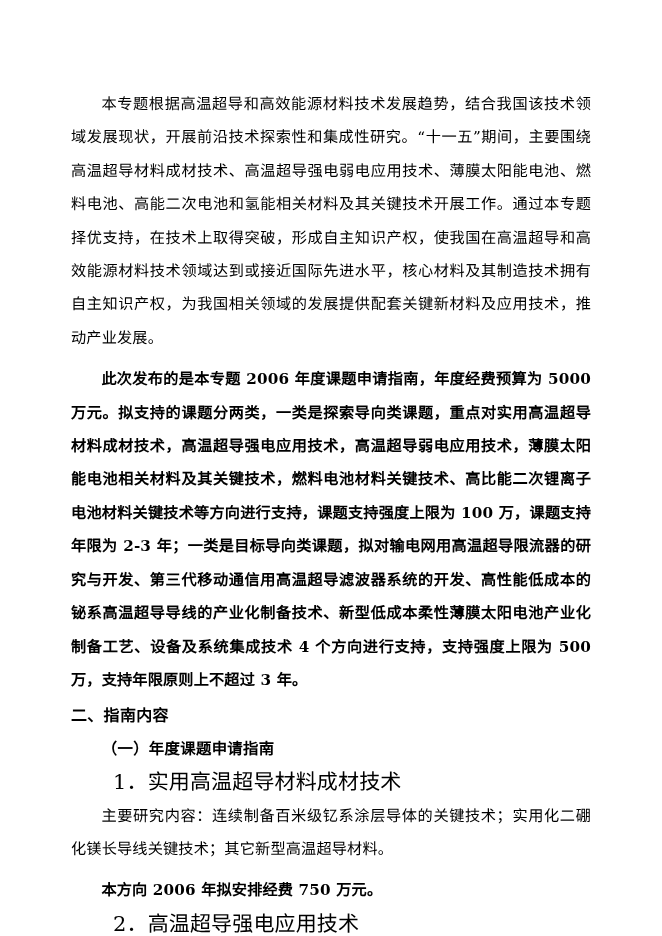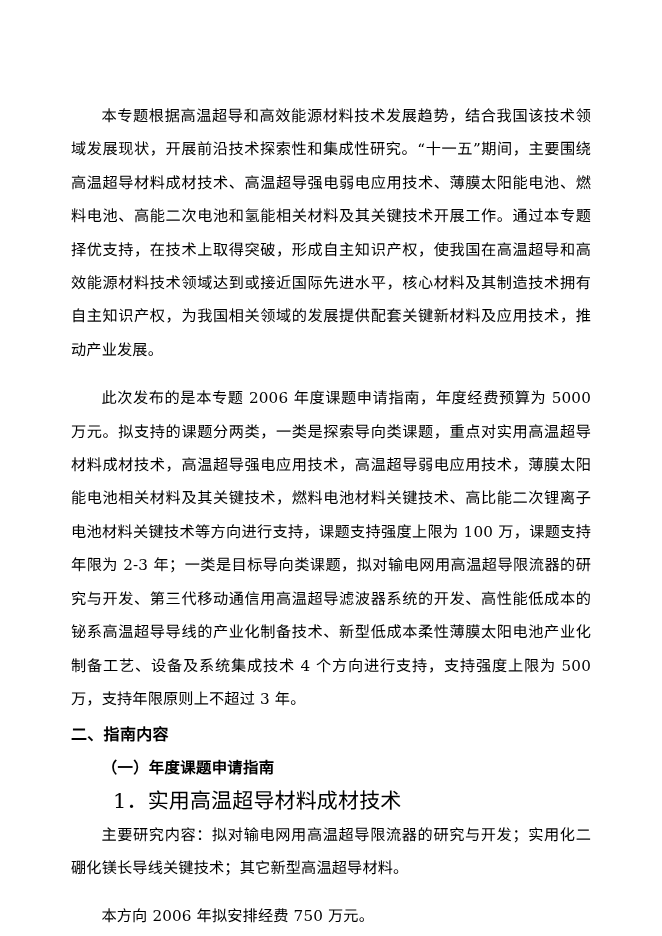--- a/index.html
+++ b/index.html
@@ -35,26 +35,27 @@
     text-align: justify;
     text-justify: inter-ideograph;
     text-indent: 2em;
     letter-spacing: 0.15px;
     word-break: break-all;
     -webkit-hyphens: none;
     hyphens: none;
   }
 
   p.para.first {
-    margin-top: 12px;
+    margin-top: 0;
   }
 
   
   p.para + p.para {
-    margin-top: 15px;
+    margin-top: 8px;
+    font-weight: bold;
   }
 
   
   h2.heading-lvl1 {
     margin: 0;
     font-size: 16px;
     line-height: 33.4px;
     font-weight: bold;
     text-indent: 0;
     letter-spacing: 0.3px;
@@ -91,21 +92,21 @@
     <p class="para first">本专题根据高温超导和高效能源材料技术发展趋势，结合我国该技术领域发展现状，开展前沿技术探索性和集成性研究。“十一五”期间，主要围绕高温超导材料成材技术、高温超导强电弱电应用技术、薄膜太阳能电池、燃料电池、高能二次电池和氢能相关材料及其关键技术开展工作。通过本专题择优支持，在技术上取得突破，形成自主知识产权，使我国在高温超导和高效能源材料技术领域达到或接近国际先进水平，核心材料及其制造技术拥有自主知识产权，为我国相关领域的发展提供配套关键新材料及应用技术，推动产业发展。</p>
 
     <p class="para">此次发布的是本专题 2006 年度课题申请指南，年度经费预算为 5000 万元。拟支持的课题分两类，一类是探索导向类课题，重点对实用高温超导材料成材技术，高温超导强电应用技术，高温超导弱电应用技术，薄膜太阳能电池相关材料及其关键技术，燃料电池材料关键技术、高比能二次锂离子电池材料关键技术等方向进行支持，课题支持强度上限为 100 万，课题支持年限为 2-3 年；一类是目标导向类课题，拟对输电网用高温超导限流器的研究与开发、第三代移动通信用高温超导滤波器系统的开发、高性能低成本的铋系高温超导导线的产业化制备技术、新型低成本柔性薄膜太阳电池产业化制备工艺、设备及系统集成技术 4 个方向进行支持，支持强度上限为 500 万，支持年限原则上不超过 3 年。</p>
 
     <h2 class="heading-lvl1 sp-heading-top">二、指南内容</h2>
 
     <h3 class="heading-lvl2 sp-sub">（一）年度课题申请指南</h3>
 
     <p class="item-title">1．实用高温超导材料成材技术</p>
 
-    <p class="para">主要研究内容：拟对输电网用高温超导限流器的研究与开发；实用化二硼化镁长导线关键技术；其它新型高温超导材料。</p>
+    <p class="para">主要研究内容：连续制备百米级钇系涂层导体的关键技术；实用化二硼化镁长导线关键技术；其它新型高温超导材料。</p>
 
     <p class="para">本方向 2006 年拟安排经费 750 万元。</p>
 
     <p class="item-title">2．高温超导强电应用技术</p>
 
     <p class="para">主要研究内容：大电流高温超导母线关键技术；高温超导电力设</p>
 
   </div>
 </div>
 

